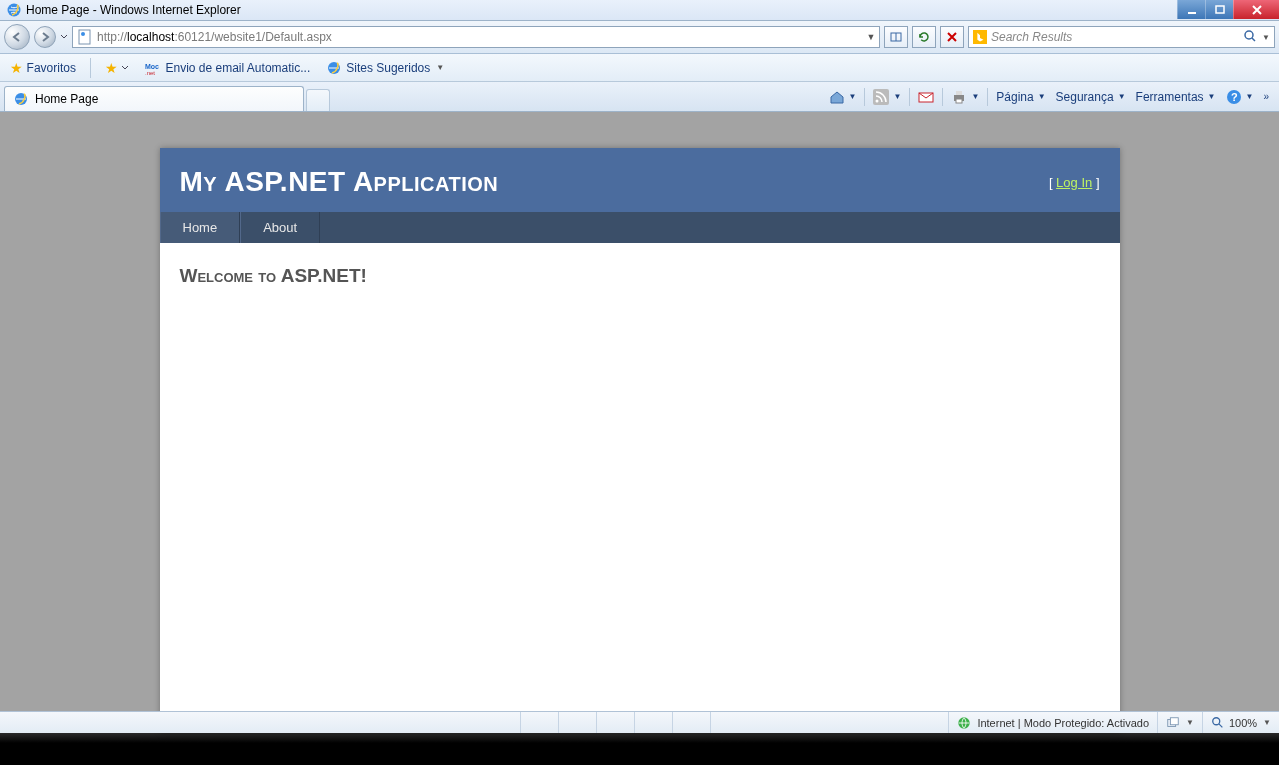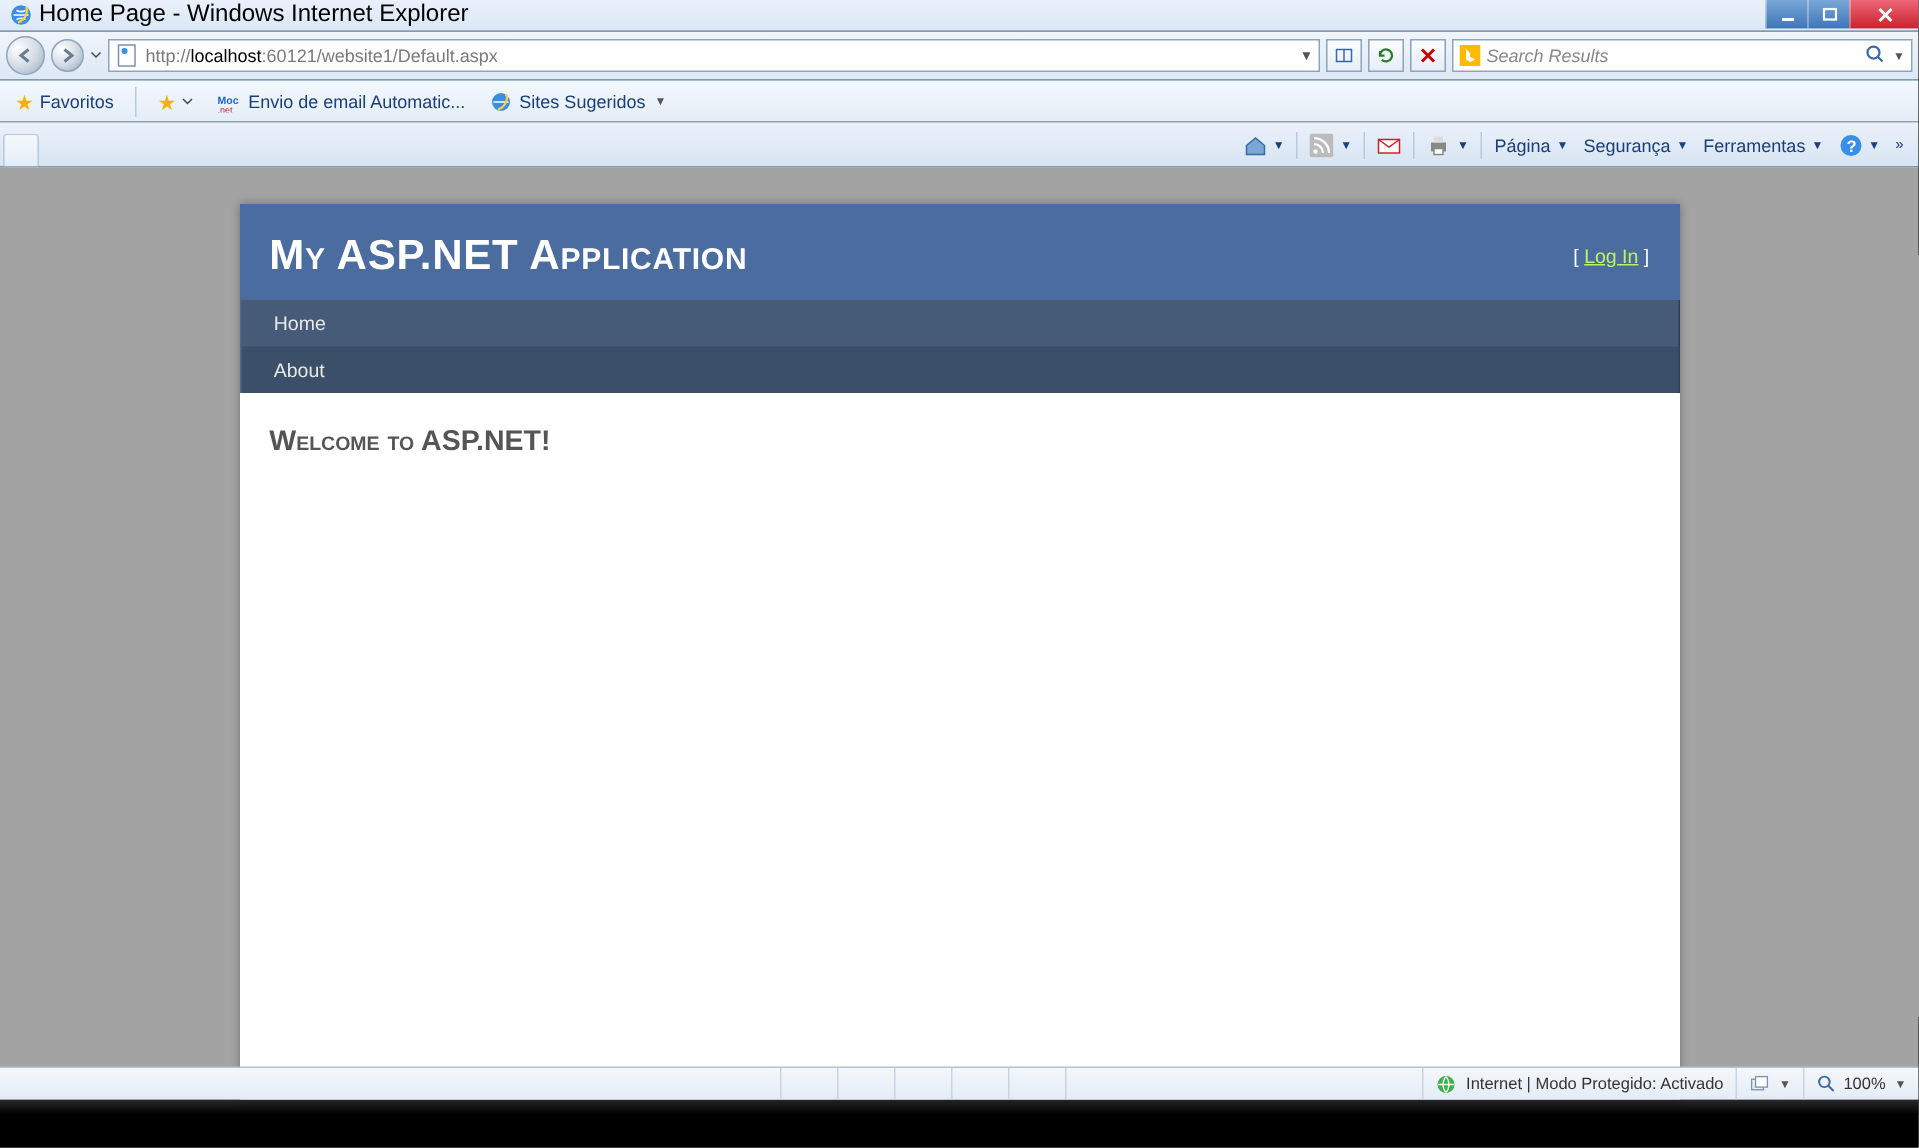--- a/index.html
+++ b/index.html
@@ -1,19 +1,19 @@
 <!DOCTYPE html>
 <html><head>
 <meta charset="utf-8">
 <style>
 * { margin:0; padding:0; box-sizing:border-box; font-family:"Segoe UI",Tahoma,Arial,sans-serif; }
 html,body { width:1279px; height:765px; overflow:hidden; background:#000; }
 
 
-.titlebar { height:21px; background:linear-gradient(#e9f1fb,#dbe7f6); display:flex; align-items:center; font-size:16px; color:#000; border-bottom:1px solid #9db3c9; position:relative; }
+.titlebar { height:21px; background:linear-gradient(#e9f1fb,#dbe7f6); display:flex; align-items:center; font-size:12px; color:#000; border-bottom:1px solid #9db3c9; position:relative; }
 .titlebar .ie-icn { width:16px; height:16px; margin:0 4px 0 6px; }
 .winbtns { position:absolute; right:0; top:0; display:flex; height:19px; }
 .winbtn { width:28px; height:19px; display:flex; align-items:center; justify-content:center; font-size:10px; color:#fff; border-left:1px solid rgba(255,255,255,.3); }
 .winbtn.min,.winbtn.max { background:linear-gradient(#7aa7d7,#3d76b7); }
 .winbtn.cls { width:46px; background:linear-gradient(#e67, #c8232c); }
 .winbtn svg { display:block; }
 
 
 .addrrow { height:33px; background:linear-gradient(#f0f5fb,#dce8f5); display:flex; align-items:center; border-bottom:1px solid #a9bfd6; padding:0 4px; gap:4px; }
 .navcircle { width:26px; height:26px; border-radius:50%; background:radial-gradient(circle at 30% 30%, #fff,#cfd9e4 55%, #9aaabc); border:1px solid #8fa3b8; display:flex; align-items:center; justify-content:center; }
@@ -41,27 +41,27 @@
 .tab { height:25px; min-width:300px; background:linear-gradient(#fdfefe,#f2f6fb); border:1px solid #9db3c9; border-bottom:none; border-radius:3px 3px 0 0; display:flex; align-items:center; padding:0 8px; gap:6px; margin-left:4px; }
 .tab .ie-icn{width:16px;height:16px;}
 .newtab { width:24px; height:22px; border:1px solid #b7c9db; border-bottom:none; background:linear-gradient(#f4f8fc,#e3edf7); margin-left:2px; border-radius:3px 3px 0 0;}
 .cmdbar { margin-left:auto; display:flex; align-items:center; gap:2px; padding-right:6px; height:100%; }
 .cmd { display:flex; align-items:center; gap:2px; padding:2px 4px; color:#1a3e7b; font-size:12px; }
 .cmd .dd-small{ color:#1a3e7b;}
 .cmd svg, .cmd .icn { width:16px; height:16px; }
 .cmdsep{ width:1px; height:18px; background:#b7c9db; margin:0 2px;}
 
 
-.viewport { width:1279px; height:621px; background:#a3a3a3; display:flex; justify-content:center; padding-top:24px; position:relative;}
+.viewport { width:1279px; height:621px; background:#a3a3a3; display:flex; justify-content:center; padding-top:36px; position:relative;}
 .pagewrap { width:960px; background:#fff; box-shadow:0 0 6px rgba(0,0,0,.3); }
 .header { background:#4b6c9e; color:#fff; padding:18px 20px 14px; display:flex; align-items:center; }
 .header h1 { font-family:"Segoe UI","Trebuchet MS",sans-serif; font-size:28px; font-weight:bold; font-variant:small-caps; letter-spacing:.5px; }
 .login { margin-left:auto; font-size:13px; }
 .login a { color:#bef264; text-decoration:underline; }
-.navmenu { background:#3b4f69; display:flex;flex-direction:column; }
+.navmenu { background:#3b4f69; display:flex; }
 .navmenu .mi { color:#e8e8e8; font-size:13px; padding:8px 22px; border-right:1px solid #2f3f55; border-left:1px solid #52688a;}
 .navmenu .mi.active { background:#465b78; }
 .body { padding:22px 20px 320px; }
 .body h2 { font-family:"Segoe UI",sans-serif; font-variant:small-caps; font-size:19px; color:#555; font-weight:600; margin-bottom:10px; }
 .body p { font-family:"Segoe UI Light","Segoe UI",sans-serif; font-size:30px; color:#555; font-weight:300; }
 
 
 .statusbar { position:absolute; left:0; right:0; bottom:0; height:22px; background:linear-gradient(#f4f7fb,#e3ecf5); border-top:1px solid #b0c2d6; display:flex; align-items:center; font-size:11px; color:#333; }
 .statusbar .cells { display:flex; height:100%; }
 .statusbar .cell { border-left:1px solid #c6d4e4; width:38px; height:100%; }
@@ -180,20 +180,28 @@
         <circle cx="8" cy="8" r="6" fill="#3b8ee6"></circle>
         <path d="M3 8h10" stroke="#fff"></path>
         <path d="M11 3c2 1 1 8-5 10" stroke="#ffcf3d" stroke-width="1.5" fill="none"></path>
       </svg>
     <span>Sites Sugeridos</span>
     <span class="dd-small">▼</span>
   </div>
 </div>
 
 <div class="tabrow">
+  <div class="tab">
+    <svg class="ie-icn" viewBox="0 0 16 16">
+        <circle cx="8" cy="8" r="6" fill="#3b8ee6"></circle>
+        <path d="M3 8h10" stroke="#fff"></path>
+        <path d="M11 3c2 1 1 8-5 10" stroke="#ffcf3d" stroke-width="1.5" fill="none"></path>
+      </svg>
+    <span>Home Page</span>
+  </div>
   <div class="newtab"></div>
 
   <div class="cmdbar">
     <div class="cmd">
         <svg class="icn" viewBox="0 0 16 16">
           <path d="M2 8l6-5 6 5v6H2z" fill="#7aa7d7" stroke="#3a68a4"></path>
         </svg>
         <span class="dd-small">▼</span>
       </div>
     <div class="cmdsep"></div>

